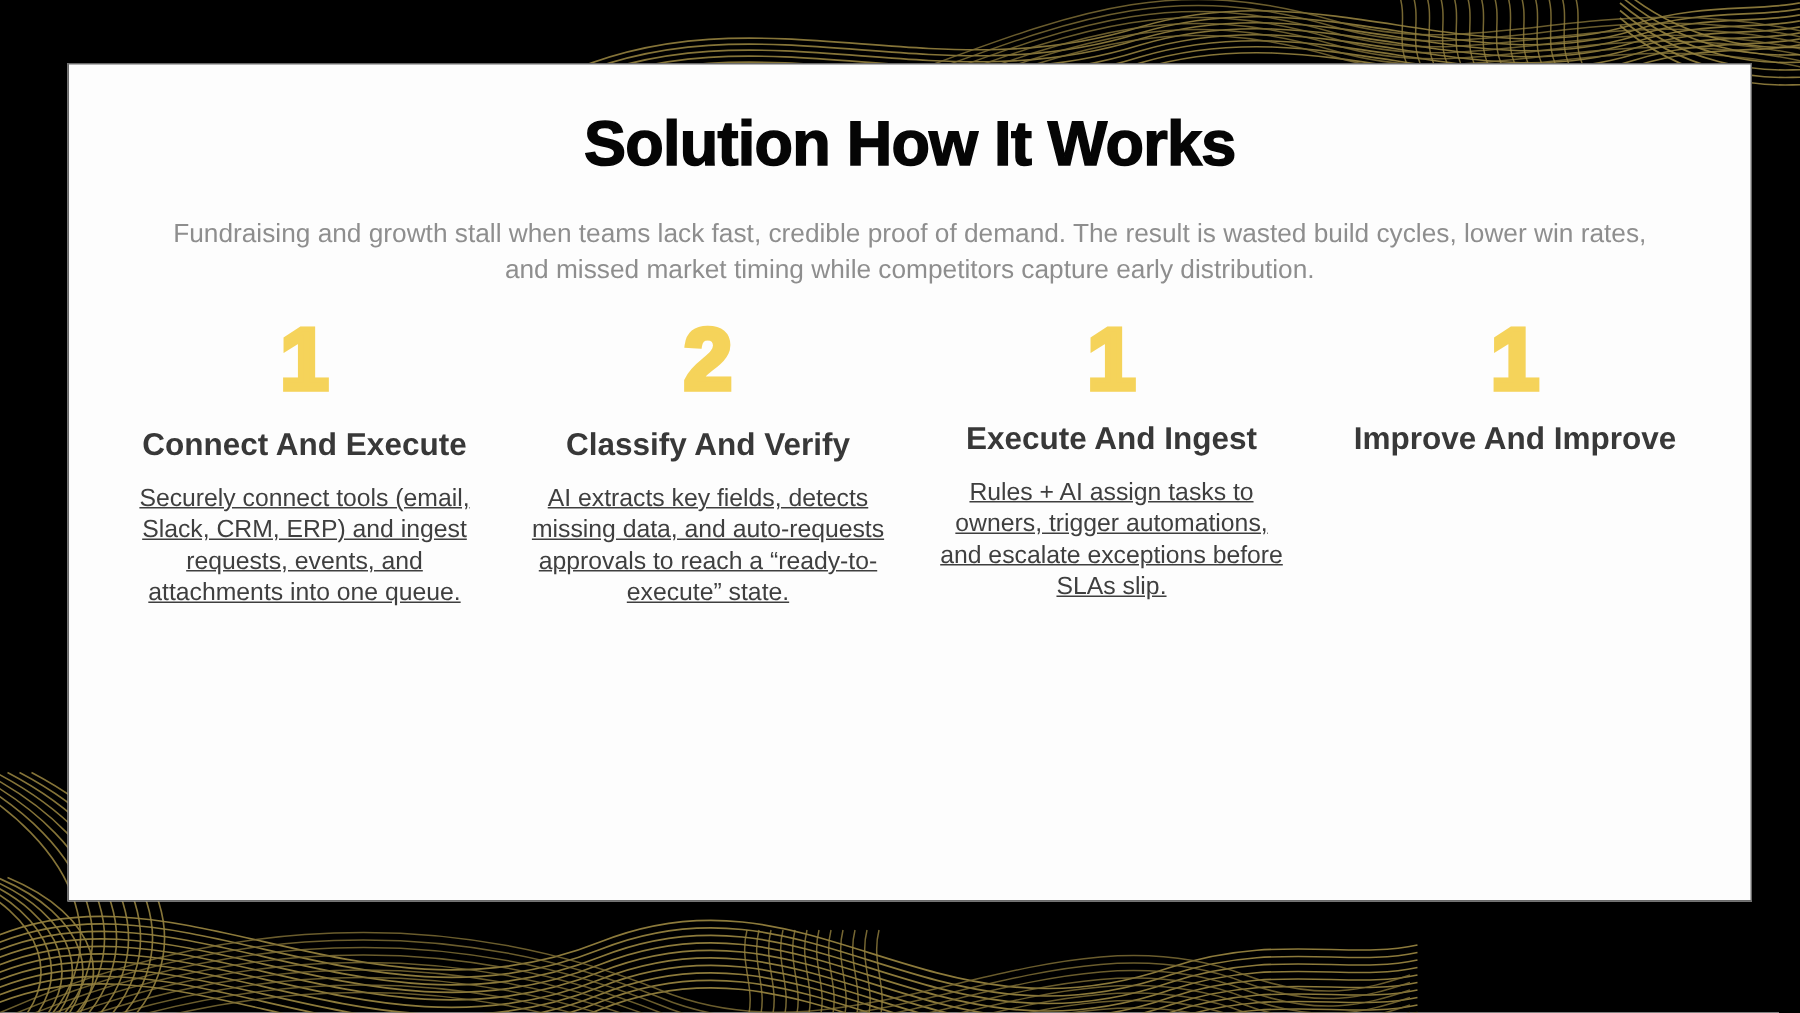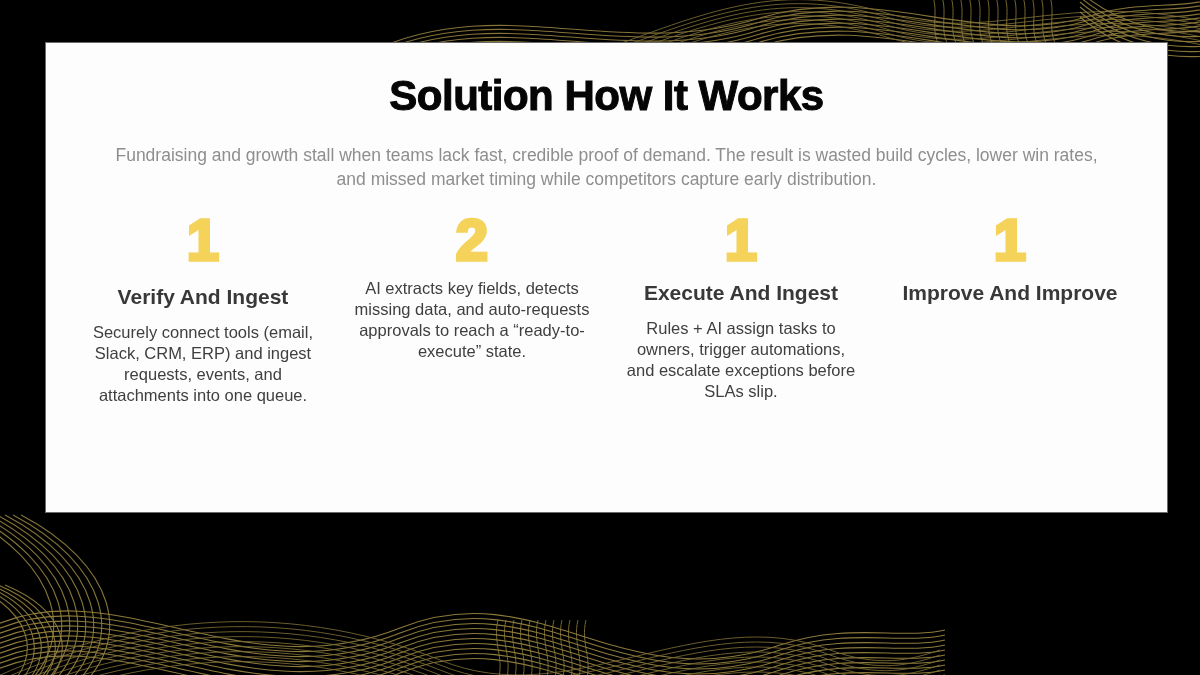--- a/index.html
+++ b/index.html
@@ -11,21 +11,21 @@
     font-family: "Liberation Sans", sans-serif;
   }
   .bg-decor {
     position: absolute; left: 0; top: 0;
     width: 1200px; height: 675px;
     display: block;
   }
   .card {
     position: absolute;
     left: 45px; top: 42px;
-    width: 1123px; height: 471px;
+    width: 1123px; height: 559px;
     background: #fdfdfd;
     border: 1px solid #6a6a6a;
     box-sizing: border-box;
     padding-top: 30px;
     text-align: center;
   }
   .slide-title {
     margin: 0;
     font-size: 42px;
     line-height: 46px;
@@ -65,20 +65,21 @@
     line-height: 24px;
     font-weight: bold;
     color: #383838;
   }
   .step-desc {
     margin: 13px auto 0 auto;
     max-width: 236px;
     font-size: 16.5px;
     line-height: 21px;
     color: #3f3f3f;
+    text-decoration: underline;
   }
   
   .step:nth-child(3) .step-title, .step:nth-child(4) .step-title { margin-top: 16px; }
   .step:nth-child(3) .step-desc,  .step:nth-child(4) .step-desc  { }
 </style>
 </head>
 <body>
 
 <svg class="bg-decor" viewBox="0 0 1200 675" aria-hidden="true">
   <defs>
@@ -192,25 +193,26 @@
   </g>
 </svg>
 
 <div class="card">
   <h1 class="slide-title">Solution How It Works</h1>
   <p class="slide-subtitle">Fundraising and growth stall when teams lack fast, credible proof of demand. The result is wasted build cycles, lower win rates, and missed market timing while competitors capture early distribution.</p>
 
   <div class="steps">
     <div class="step">
       <div class="step-number">1</div>
-      <div class="step-title">Verify And Ingest</div>
+      <div class="step-title">Connect And Execute</div>
       <div class="step-desc">Securely connect tools (email, Slack, CRM, ERP) and ingest requests, events, and attachments into one queue.</div>
     </div>
     <div class="step">
       <div class="step-number">2</div>
+      <div class="step-title">Classify And Verify</div>
       <div class="step-desc">AI extracts key fields, detects missing data, and auto-requests approvals to reach a “ready-to-execute” state.</div>
     </div>
     <div class="step">
       <div class="step-number">1</div>
       <div class="step-title">Execute And Ingest</div>
       <div class="step-desc">Rules + AI assign tasks to owners, trigger automations, and escalate exceptions before SLAs slip.</div>
     </div>
     <div class="step">
       <div class="step-number">1</div>
       <div class="step-title">Improve And Improve</div>

